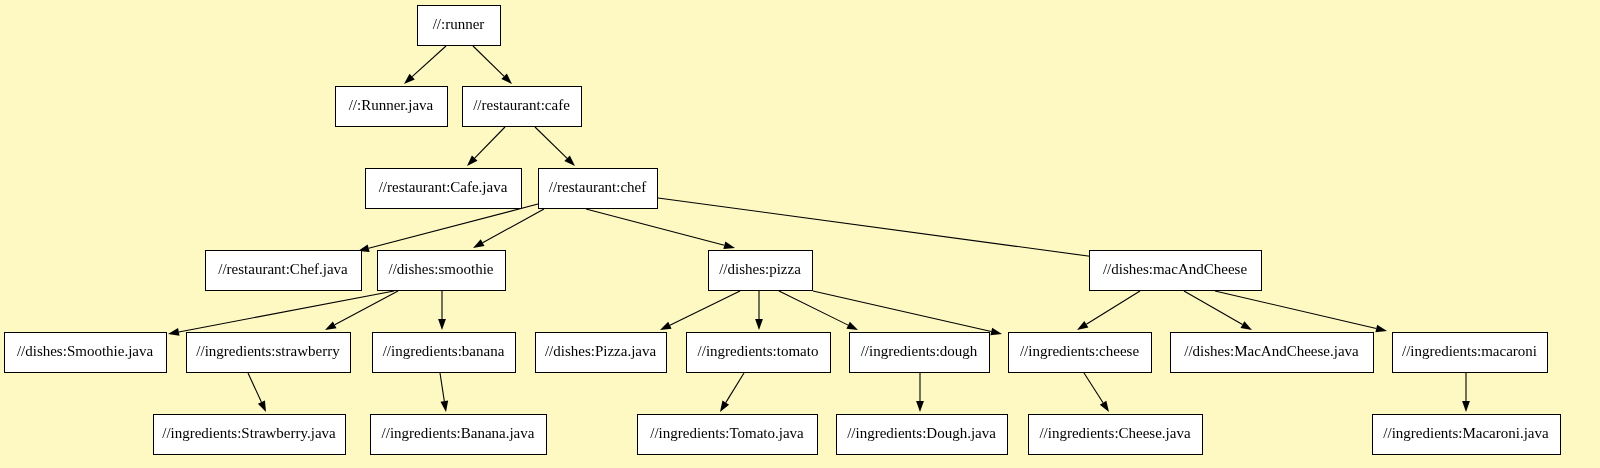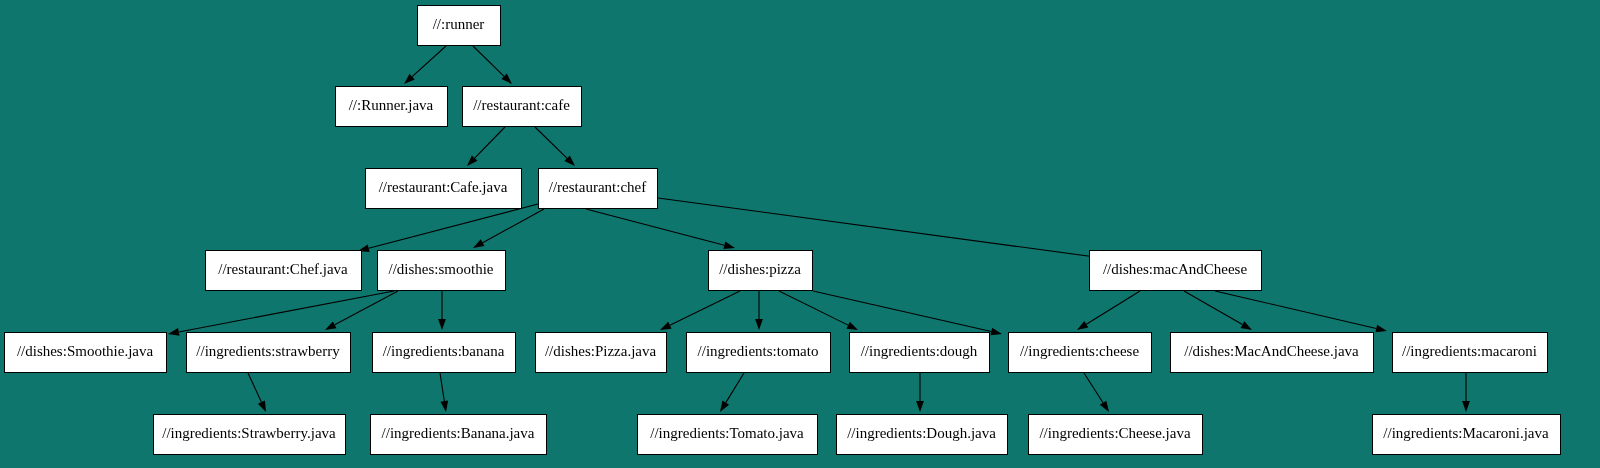--- a/index.html
+++ b/index.html
@@ -4,21 +4,21 @@
 <style>
   html, body {
     margin: 0;
     padding: 0;
     background: #ffffff;
   }
   #graph-root {
     position: relative;
     width: 1600px;
     height: 468px;
-    background: #0f766e;
+    background: #fef9c3;
     font-family: "Liberation Serif", "DejaVu Serif", serif;
     overflow: hidden;
   }
   svg.graph-canvas {
     position: absolute;
     top: 0;
     left: 0;
     width: 1600px;
     height: 468px;
     display: block;

